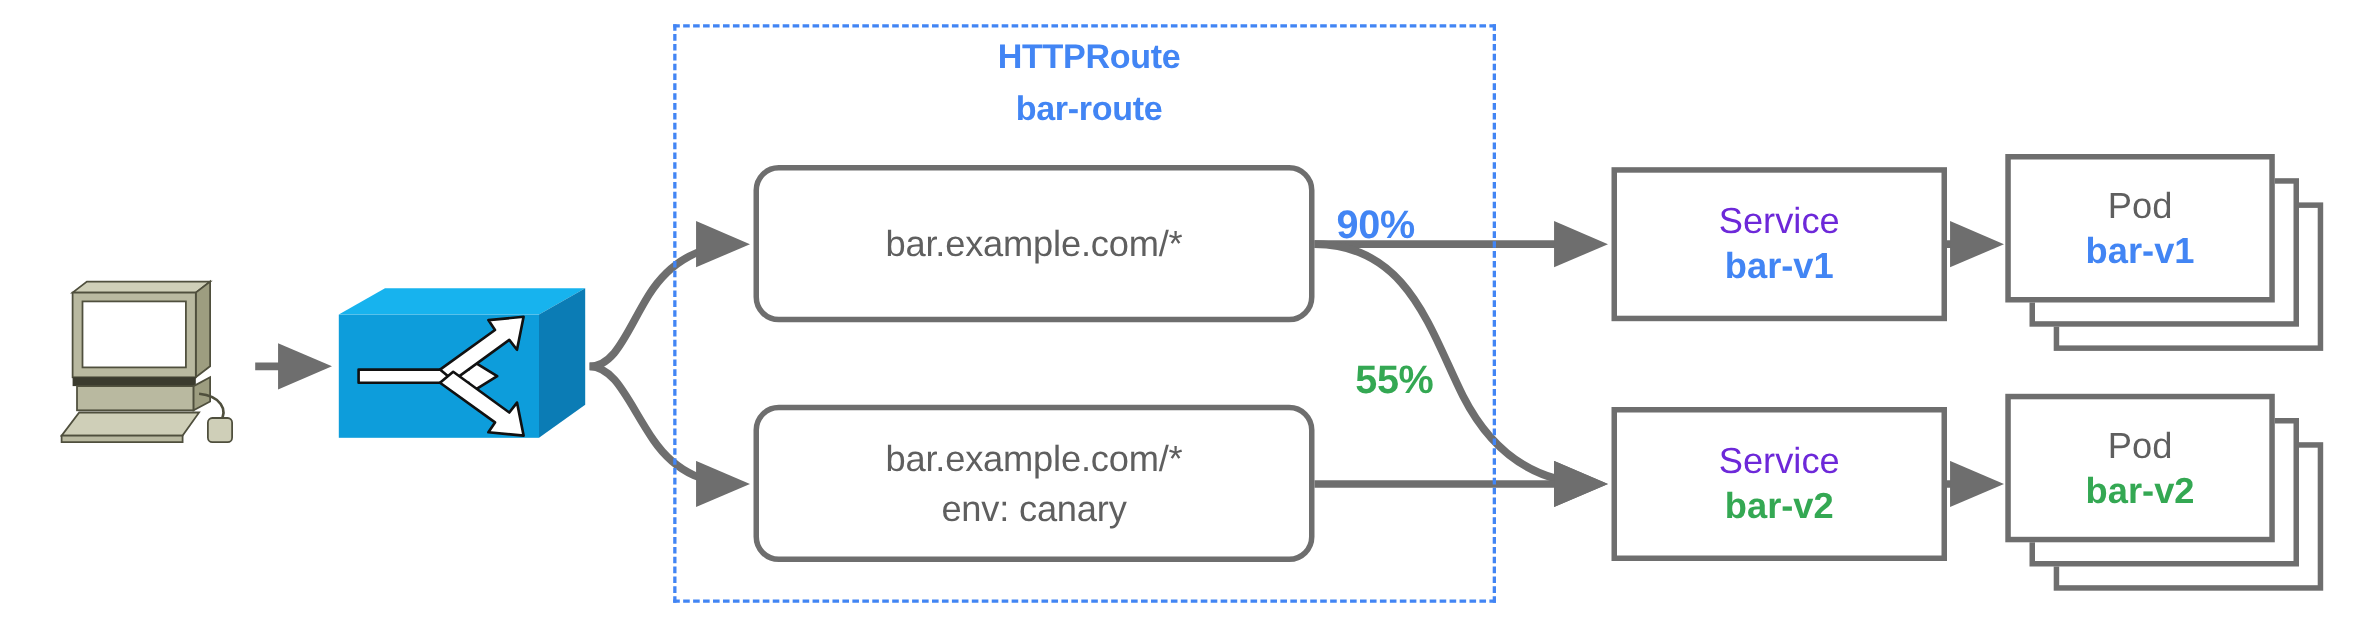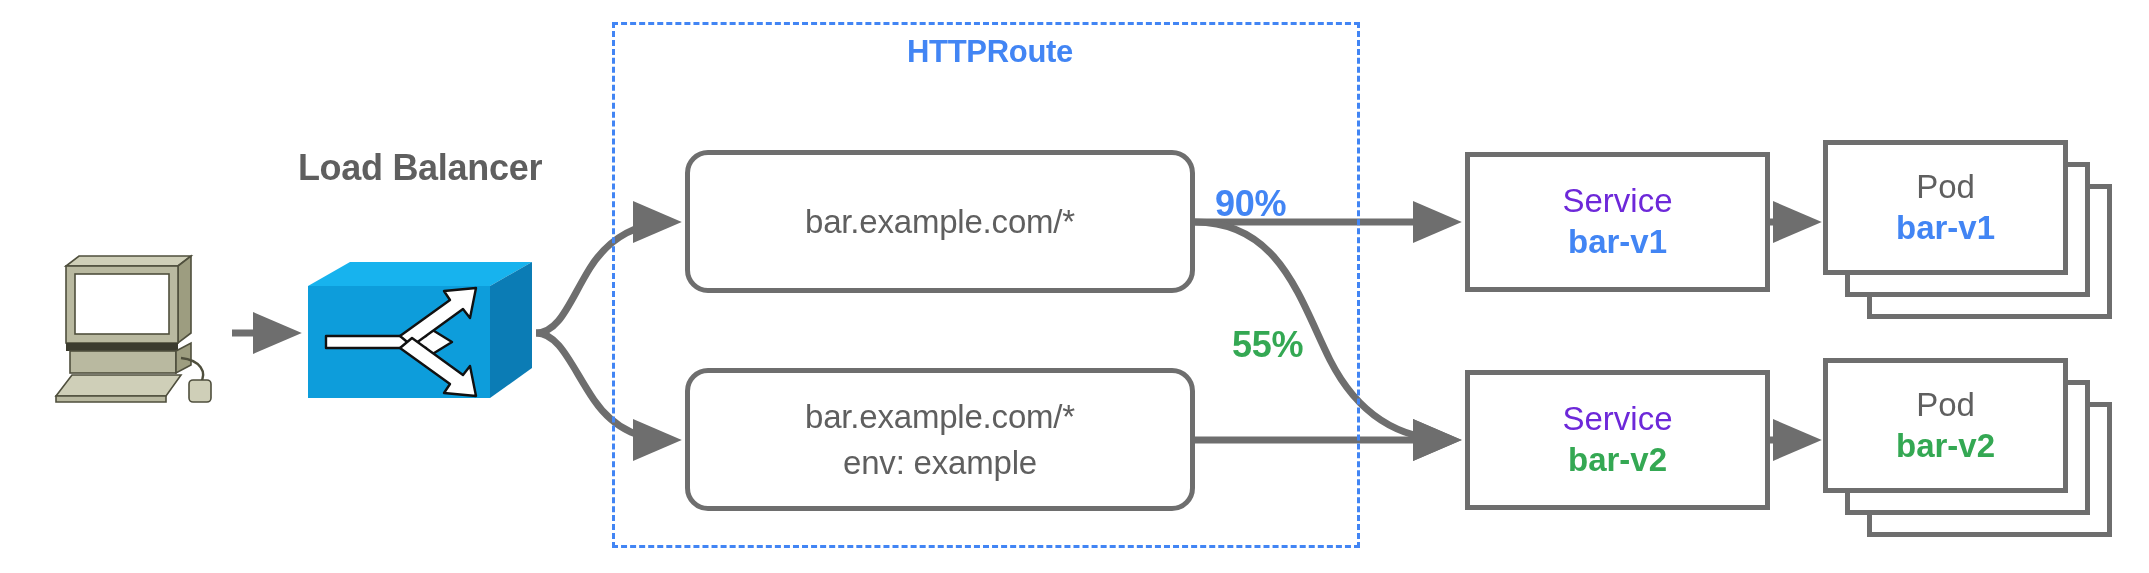--- a/index.html
+++ b/index.html
@@ -114,21 +114,20 @@
 
       <polygon points="8,148 118,148 133,127 24,127" fill="#cfcfb8" stroke="#4f4f3d" stroke-width="1.6"></polygon>
       <polygon points="8,148 118,148 118,154 8,154" fill="#b9b9a0" stroke="#4f4f3d" stroke-width="1.6"></polygon>
 
       <path d="M133,110 C152,112 160,124 152,136" fill="none" stroke="#4f4f3d" stroke-width="2.4"></path>
 
       <rect x="141" y="132" width="22" height="22" rx="4" fill="#cfcfb8" stroke="#4f4f3d" stroke-width="1.6"></rect>
     </svg>
   </div>
 
-  <div class="abs" id="lb-label">Load Balancer</div>
 
   <div class="abs" id="lb-icon">
     <svg viewBox="0 0 240 150" width="240" height="150" xmlns="http://www.w3.org/2000/svg">
 
       <polygon points="8,28 190,28 232,4 50,4" fill="#17b3ee"></polygon>
 
       <polygon points="190,28 232,4 232,110 190,140" fill="#0b7cb5"></polygon>
 
       <rect x="8" y="28" width="182" height="112" fill="#0d9ddb"></rect>
 
@@ -140,29 +139,30 @@
 
         <polygon points="100,90 150,126 144,135 176,138 170,108 163,117 112,80"></polygon>
       </g>
     </svg>
   </div>
 
   <div class="abs route-group"></div>
 
   <div class="abs route-title">
     <div>HTTPRoute</div>
+    <div>bar-route</div>
   </div>
 
   <div class="abs box match-box" id="match-box-1">
     <div class="line">bar.example.com/*</div>
   </div>
 
   <div class="abs box match-box" id="match-box-2">
     <div class="line">bar.example.com/*</div>
-    <div class="line">env: example</div>
+    <div class="line">env: canary</div>
   </div>
 
   <div class="abs weight" id="weight-90">90%</div>
   <div class="abs weight" id="weight-10">55%</div>
 
   <div class="abs box service-box" id="service-box-1">
     <div class="svc-kind">Service</div>
     <div class="svc-name" style="color:#4285f4">bar-v1</div>
   </div>
   <div class="abs box service-box" id="service-box-2">

